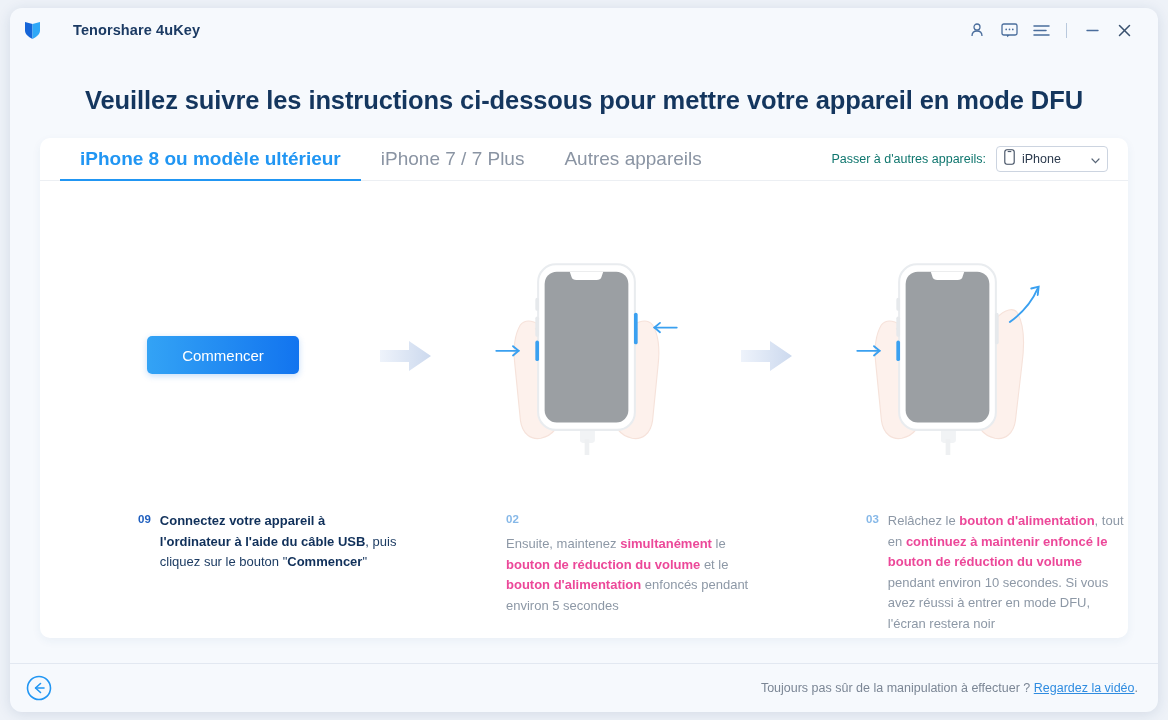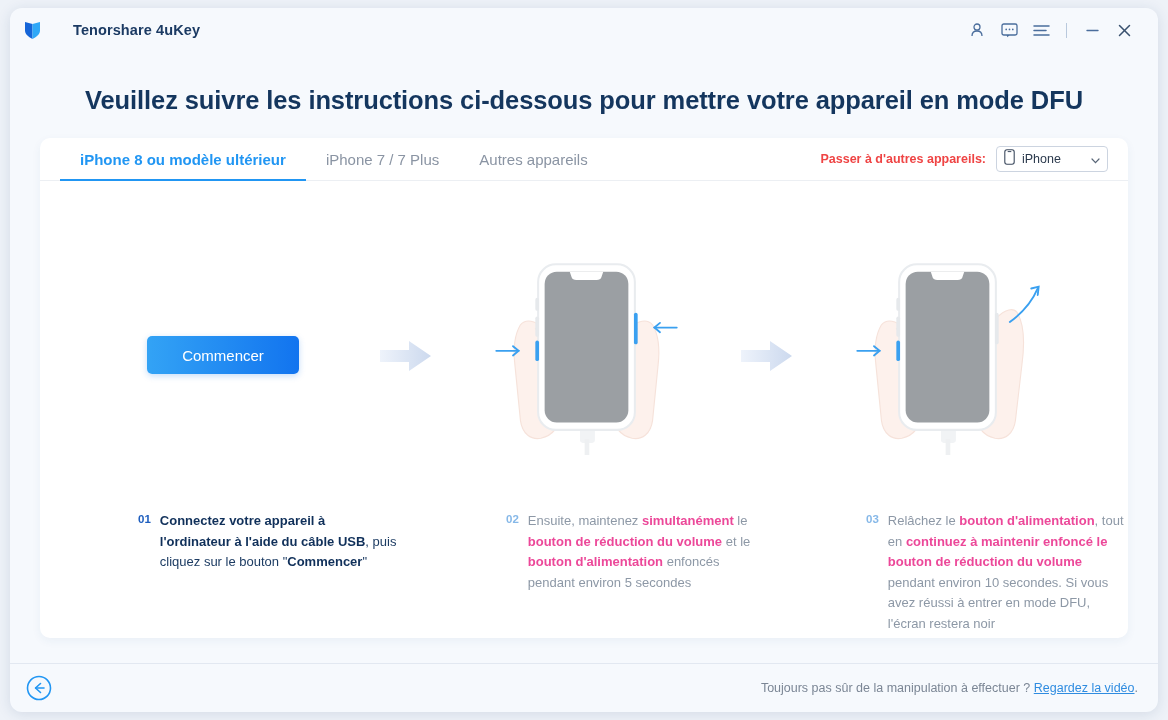--- a/index.html
+++ b/index.html
@@ -60,37 +60,37 @@
     border-radius: 10px;
     box-shadow: 0 3px 10px rgba(40,80,140,0.06);
   }
   .card-head {
     position: relative; height: 43px;
     border-bottom: 1px solid #eceff3;
     display: flex; align-items: flex-end;
   }
   .tabs { display: flex; margin-left: 20px; height: 100%; align-items: center; }
   .tab {
-    font-size: 15px; color: #8a94a3;
+    font-size: 19px; color: #8a94a3;
     padding: 0 20px; height: 100%;
     display: flex; align-items: center; cursor: pointer;
     position: relative;
   }
   .tab.active { color: #2196f3; font-weight: bold; }
   .tab.active::after {
     content: ""; position: absolute;
     left: 0; right: 0; bottom: -1px; height: 2.5px;
     background: #2196f3;
   }
   .switch-wrap {
     margin-left: auto; margin-right: 20px;
     display: flex; align-items: center; gap: 10px;
     padding-bottom: 8px;
   }
-  .switch-label { font-size: 12.5px; color: #ef4444; font-weight: bold; }
+  .switch-label { font-size: 12.5px; color: #0f766e; }
   .dropdown {
     width: 112px; height: 26px;
     border: 1px solid #ccd4e0; border-radius: 4px;
     background: #fff; display: flex; align-items: center;
     padding: 8px 7px; cursor: pointer; gap: 7px;
   }
   .dd-text { font-size: 12.5px; color: #2c3a4d; flex: 1; }
   
   .card-body { position: relative; height: 456px; }
   .col {
@@ -118,21 +118,21 @@
     width: 52px; height: 34px;
   }
   .arrow-sep.a1 { left: 340px; }
   .arrow-sep.a2 { left: 701px; }
   
   .step {
     position: absolute; top: 330px;
     display: flex; gap: 9px;
   }
   .step1 { left: 98px; width: 260px; }
-  .step2 { left: 466px; width: 258px; }
+  .step2 { left: 466px; width: 258px; flex-direction: column; }
   .step3 { left: 826px; width: 262px; }
   .step-num {
     font-size: 11.5px; font-weight: bold;
     padding-top: 2px; white-space: nowrap;
   }
   .step1 .step-num { color: #1f5fbf; }
   .step2 .step-num, .step3 .step-num { color: #86b8e8; }
   .step-text { font-size: 13px; line-height: 20.5px; }
   .step1 .step-text { color: #1d3c63; }
   .step2 .step-text, .step3 .step-text { color: #8d98a6; }
@@ -352,21 +352,21 @@
               <line x1="18" y1="103" x2="42" y2="103"></line>
               <path d="M36 98 L42 103 L36 108"></path>
               <path d="M182 72 C196 62 206 50 212 36"></path>
               <path d="M205 36 L213 34 L212 43"></path>
             </g>
           </svg>
         </div>
       </div>
 
       <div class="step step1">
-        <span class="step-num">01</span>
+        <span class="step-num">09</span>
         <span class="step-text"><b>Connectez votre appareil à l'ordinateur à l'aide du câble USB</b>, puis cliquez sur le bouton "<b>Commencer</b>"</span>
       </div>
       <div class="step step2">
         <span class="step-num">02</span>
         <span class="step-text">Ensuite, maintenez <b>simultanément</b> le <b>bouton de réduction du volume</b> et le <b>bouton d'alimentation</b> enfoncés pendant environ 5 secondes</span>
       </div>
       <div class="step step3">
         <span class="step-num">03</span>
         <span class="step-text">Relâchez le <b>bouton d'alimentation</b>, tout en <b>continuez à maintenir enfoncé le bouton de réduction du volume</b> pendant environ 10 secondes. Si vous avez réussi à entrer en mode DFU, l'écran restera noir</span>
       </div>

